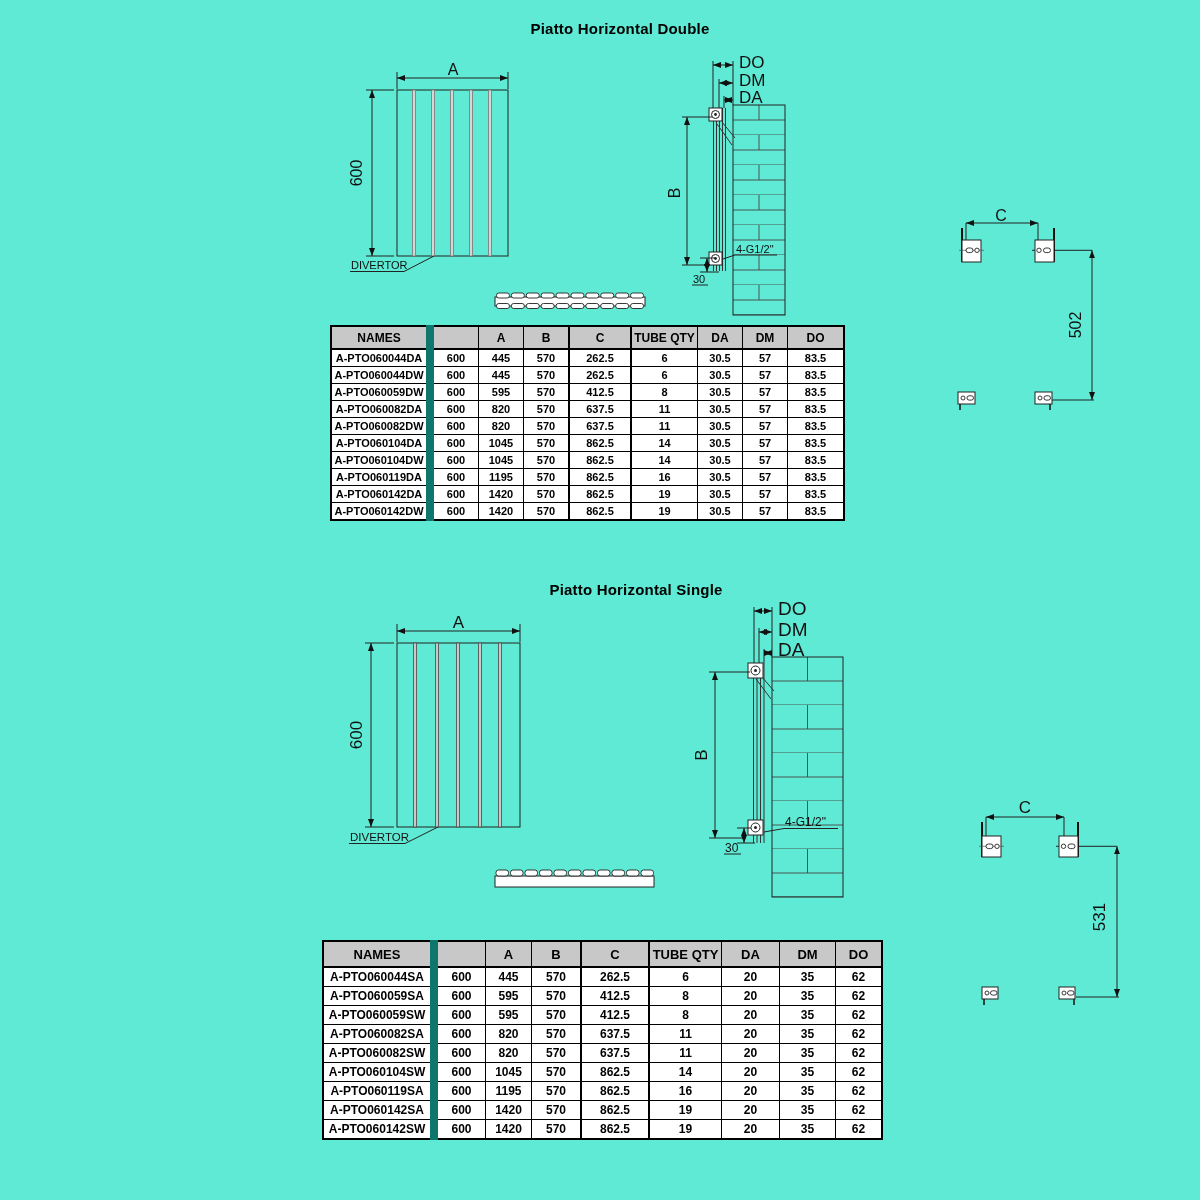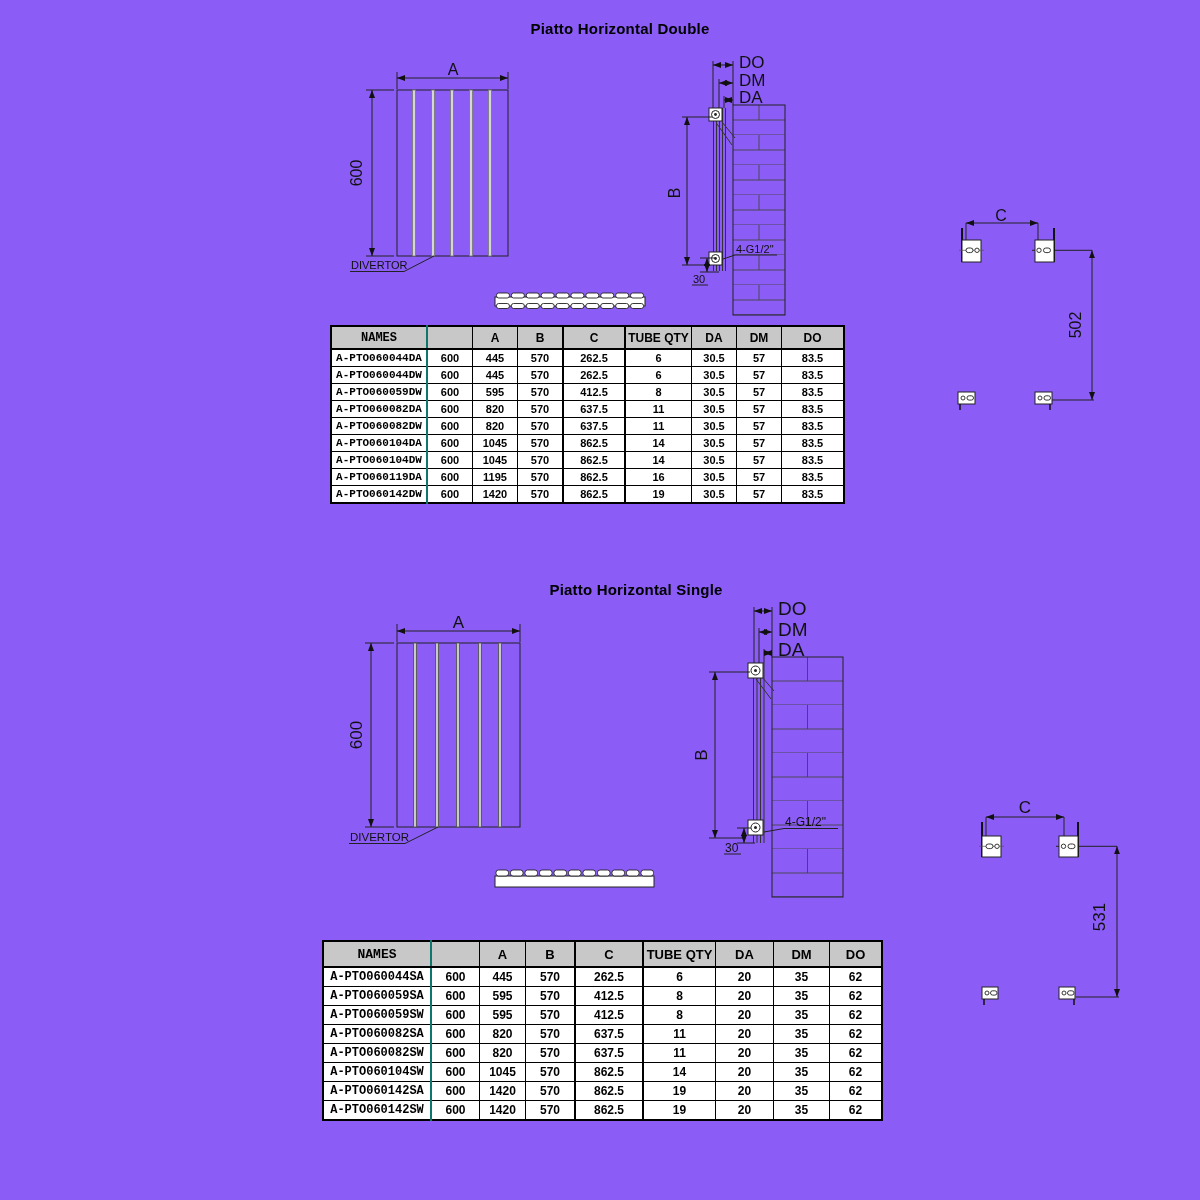--- a/index.html
+++ b/index.html
@@ -1,27 +1,27 @@
 <!DOCTYPE html>
 <html><head>
 <meta charset="utf-8">
 <style>
   html,body{margin:0;padding:0;background:#fff;}
-  .page{position:relative;width:1200px;height:1200px;background:#8b5cf6;overflow:hidden;
+  .page{position:relative;width:1200px;height:1200px;background:#5eead4;overflow:hidden;
         font-family:"Liberation Sans", sans-serif;color:#000;}
   .title{position:absolute;width:1200px;text-align:center;font-size:15px;font-weight:bold;
          letter-spacing:.2px;margin:0;}
   svg{position:absolute;overflow:visible;}
   svg text{font-family:"Liberation Sans", sans-serif;fill:#111;}
   .spec{position:absolute;border-collapse:collapse;table-layout:fixed;border:2px solid #000;
         background:#fff;}
   .spec th,.spec td{border:1px solid #000;text-align:center;vertical-align:middle;
         font-weight:bold;padding:0;overflow:hidden;white-space:nowrap;}
   .spec thead th{background:#c8c8c8;border-bottom:2px solid #000;}
-  .spec th:nth-child(1),.spec td:nth-child(1){border-right:2px solid #0f766e;font-family:Liberation Mono, monospace;}
+  .spec th:nth-child(1),.spec td:nth-child(1){border-right:8px solid #0f766e;}
   .spec th:nth-child(4),.spec td:nth-child(4){border-right:2px solid #000;}
   .spec th:nth-child(5),.spec td:nth-child(5){border-right:2px solid #000;}
   .t1{left:330px;top:325px;width:515px;}
   .t1 th{height:21px;font-size:12px;}
   .t1 td{height:16px;font-size:11px;}
   .t1 th:nth-child(1){width:94px}.t1 th:nth-child(2){width:44px}.t1 th:nth-child(3){width:44px}
   .t1 th:nth-child(4){width:44px}.t1 th:nth-child(5){width:60px}.t1 th:nth-child(6){width:65px}
   .t1 th:nth-child(7){width:44px}.t1 th:nth-child(8){width:44px}
   .t2{left:322px;top:940px;width:561px;}
   .t2 th{height:24px;font-size:13px;}
@@ -290,20 +290,31 @@
           <td>600</td>
           <td>1195</td>
           <td>570</td>
           <td>862.5</td>
           <td>16</td>
           <td>30.5</td>
           <td>57</td>
           <td>83.5</td>
         </tr>
         <tr>
+          <td>A-PTO060142DA</td>
+          <td>600</td>
+          <td>1420</td>
+          <td>570</td>
+          <td>862.5</td>
+          <td>19</td>
+          <td>30.5</td>
+          <td>57</td>
+          <td>83.5</td>
+        </tr>
+        <tr>
           <td>A-PTO060142DW</td>
           <td>600</td>
           <td>1420</td>
           <td>570</td>
           <td>862.5</td>
           <td>19</td>
           <td>30.5</td>
           <td>57</td>
           <td>83.5</td>
         </tr>
@@ -523,20 +534,31 @@
           <td>600</td>
           <td>1045</td>
           <td>570</td>
           <td>862.5</td>
           <td>14</td>
           <td>20</td>
           <td>35</td>
           <td>62</td>
         </tr>
         <tr>
+          <td>A-PTO060119SA</td>
+          <td>600</td>
+          <td>1195</td>
+          <td>570</td>
+          <td>862.5</td>
+          <td>16</td>
+          <td>20</td>
+          <td>35</td>
+          <td>62</td>
+        </tr>
+        <tr>
           <td>A-PTO060142SA</td>
           <td>600</td>
           <td>1420</td>
           <td>570</td>
           <td>862.5</td>
           <td>19</td>
           <td>20</td>
           <td>35</td>
           <td>62</td>
         </tr>

